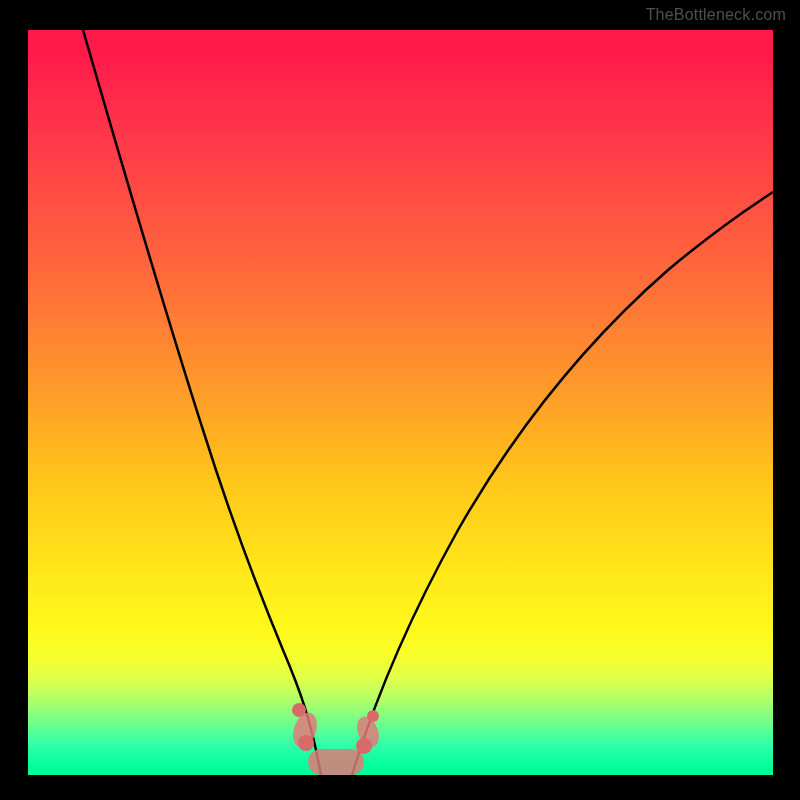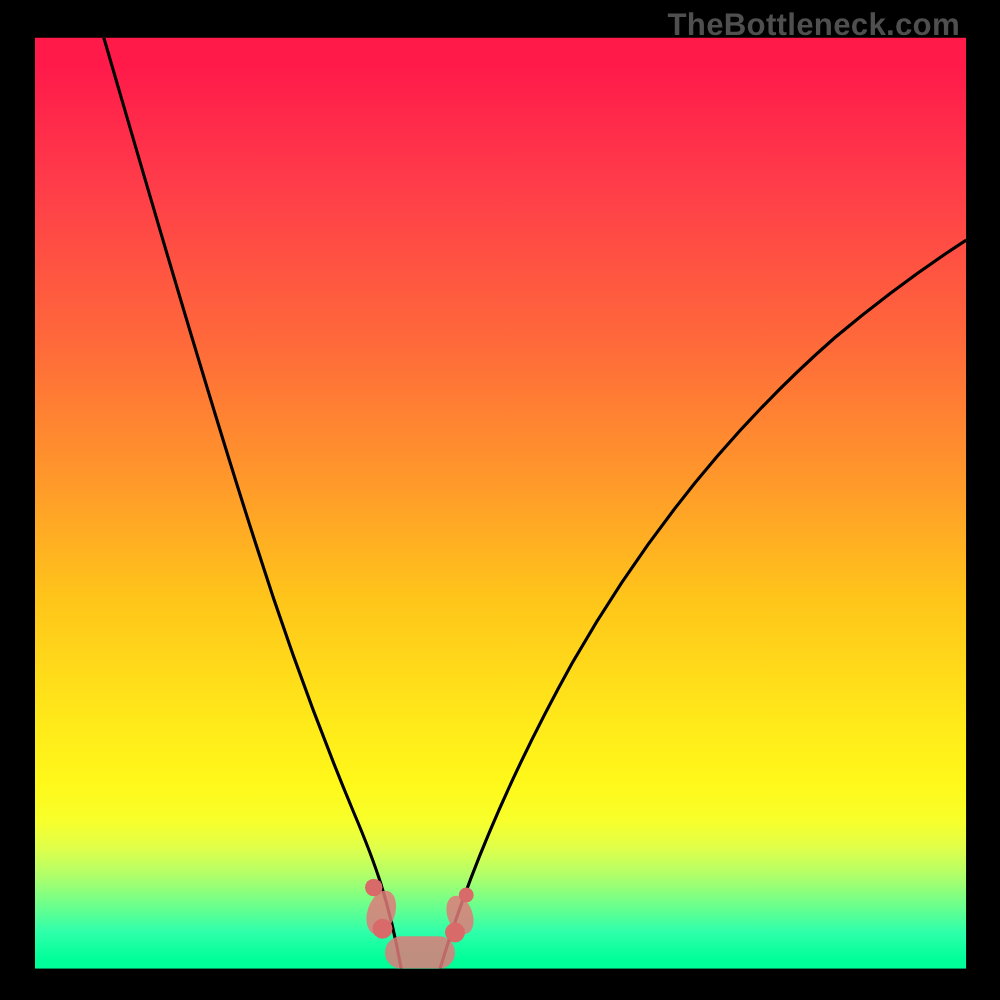--- a/index.html
+++ b/index.html
@@ -13,24 +13,24 @@
   }
   .stage {
     position: relative;
     width: 800px;
     height: 800px;
     background: #000;
   }
   .watermark {
     position: absolute;
     top: 6px;
-    right: 32px;
+    right: 14px;
     color: #4f4f4f;
-    font-size: 25px;
-    font-weight: 700;
+    font-size: 16px;
+    font-weight: 400;
     letter-spacing: 0.2px;
     z-index: 20;
     user-select: none;
   }
   .plot {
     position: absolute;
     left: 28px;
     top: 30px;
     width: 745px;
     height: 745px;

